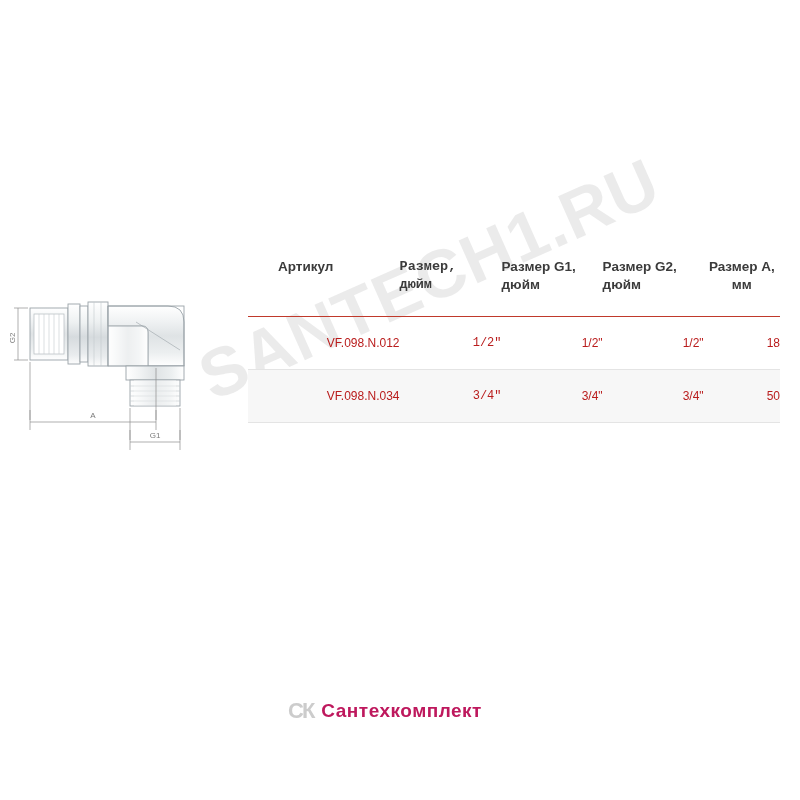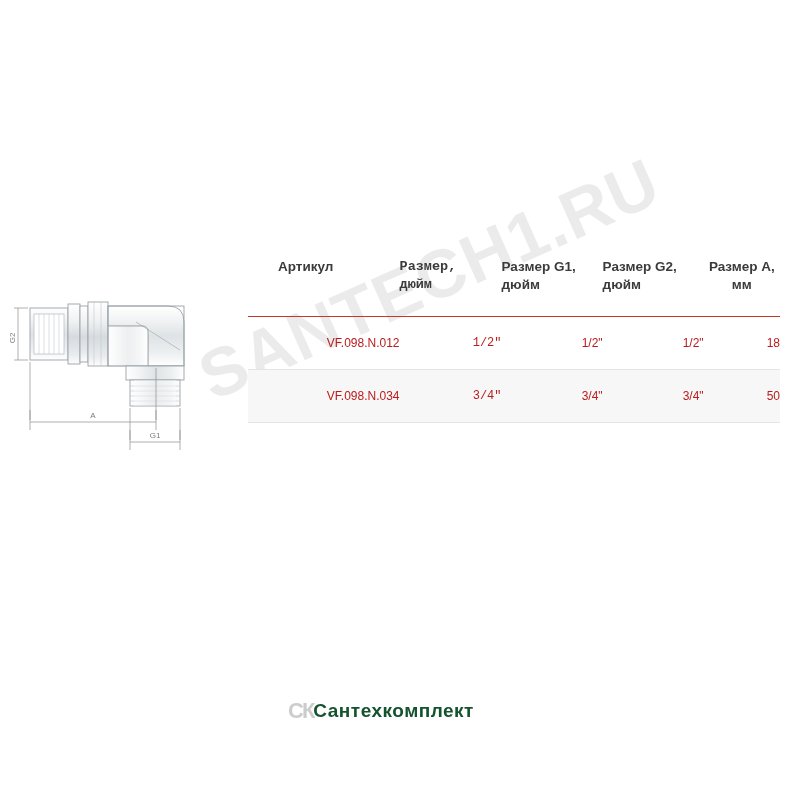--- a/index.html
+++ b/index.html
@@ -90,33 +90,34 @@
     color: rgba(60, 60, 60, 0.10);
     letter-spacing: 1px;
     font-family: "Liberation Sans", sans-serif;
     white-space: nowrap;
   }
   #wm-brand {
     left: 288px;
     top: 698px;
     display: flex;
     align-items: center;
+    gap: 8px;
     color: #c9c9c9;
     justify-content: flex-end;
   }
   #wm-brand .ok-mark {
     font-size: 22px;
     font-weight: bold;
     letter-spacing: -2px;
     color: #cccccc;
   }
   #wm-brand .brand-text {
     font-size: 19px;
     font-weight: bold;
-    color: #14532d;
+    color: #be185d;
     letter-spacing: 0.5px;
   }
 </style>
 </head>
 <body>
 
 <div id="drawing">
   <svg width="250" height="220" viewBox="0 0 250 220">
     <defs>
       <linearGradient id="metalH" x1="0" y1="0" x2="0" y2="1">

